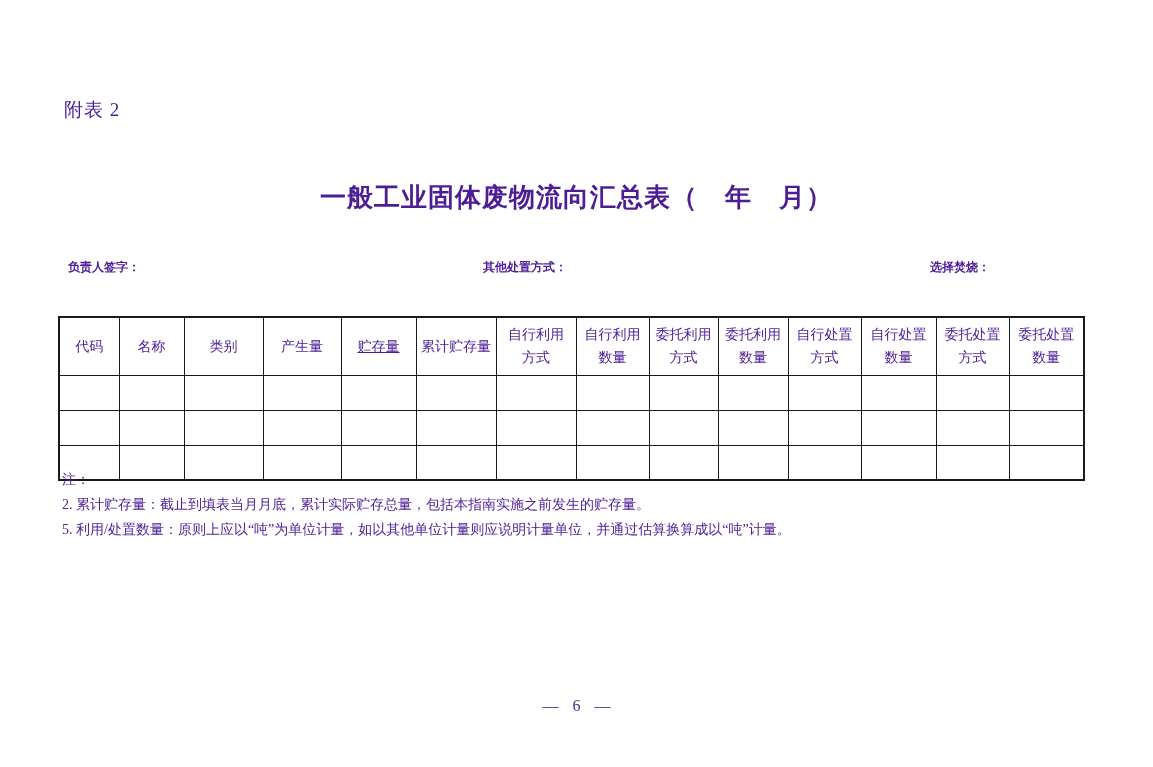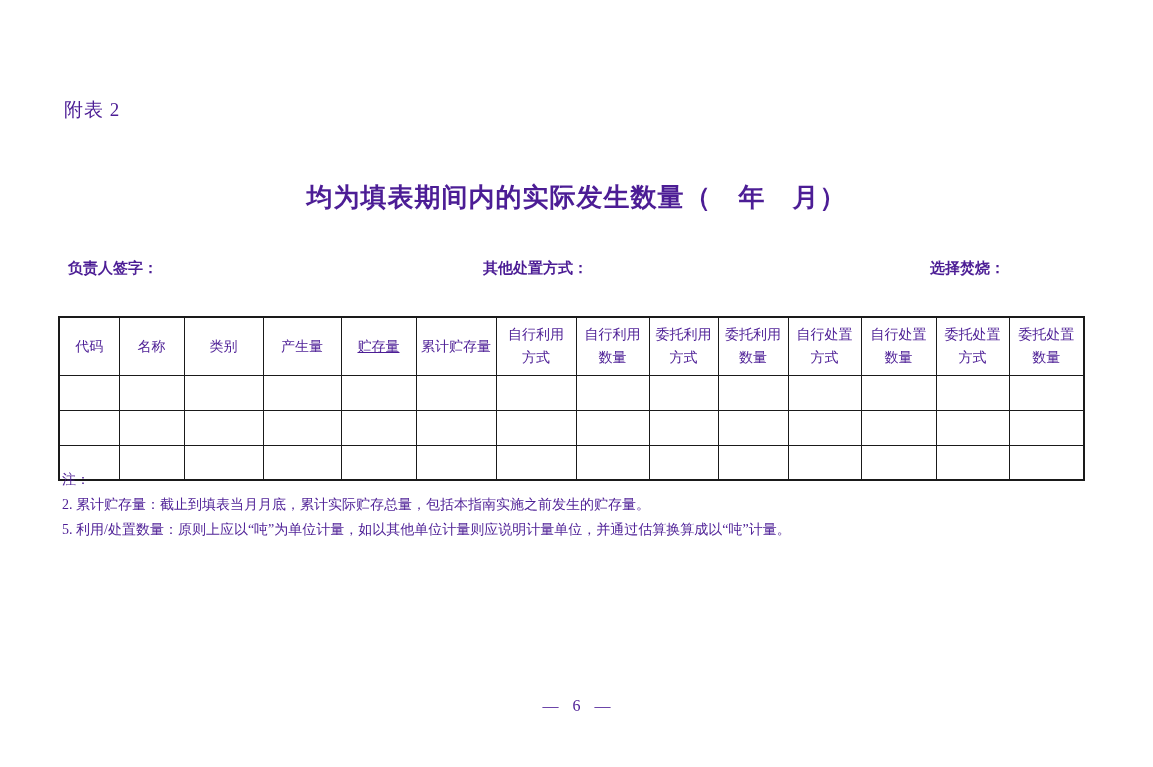--- a/index.html
+++ b/index.html
@@ -31,21 +31,21 @@
     font-size: 26px;
     letter-spacing: 1px;
   }
   .sig-row {
     position: absolute;
     top: 259px;
     left: 0;
     width: 100%;
     height: 20px;
     font-weight: bold;
-    font-size: 15px;
+    font-size: 12px;
   }
   .sig-responsible { position: absolute; left: 68px; top: 0; }
   .sig-filler      { position: absolute; left: 483px; top: 0; }
   .sig-date        { position: absolute; left: 930px; top: 0; }
   .waste-table {
     position: absolute;
     left: 58px;
     top: 292px;
     border-collapse: collapse;
     table-layout: fixed;
@@ -83,21 +83,21 @@
   }
   .page-footer .dash { margin: 0 14px; }
 </style>
 </head>
 <body>
 
 <div class="page">
 
   <div class="appendix-label">附表 2</div>
 
-  <div class="doc-title">均为填表期间内的实际发生数量（　年　月）</div>
+  <div class="doc-title">一般工业固体废物流向汇总表（　年　月）</div>
 
   <div class="sig-row">
     <span class="sig-responsible">负责人签字：</span>
     <span class="sig-filler">其他处置方式：</span>
     <span class="sig-date">选择焚烧：</span>
   </div>
 
   <table class="waste-table">
     <thead>
       <tr>

